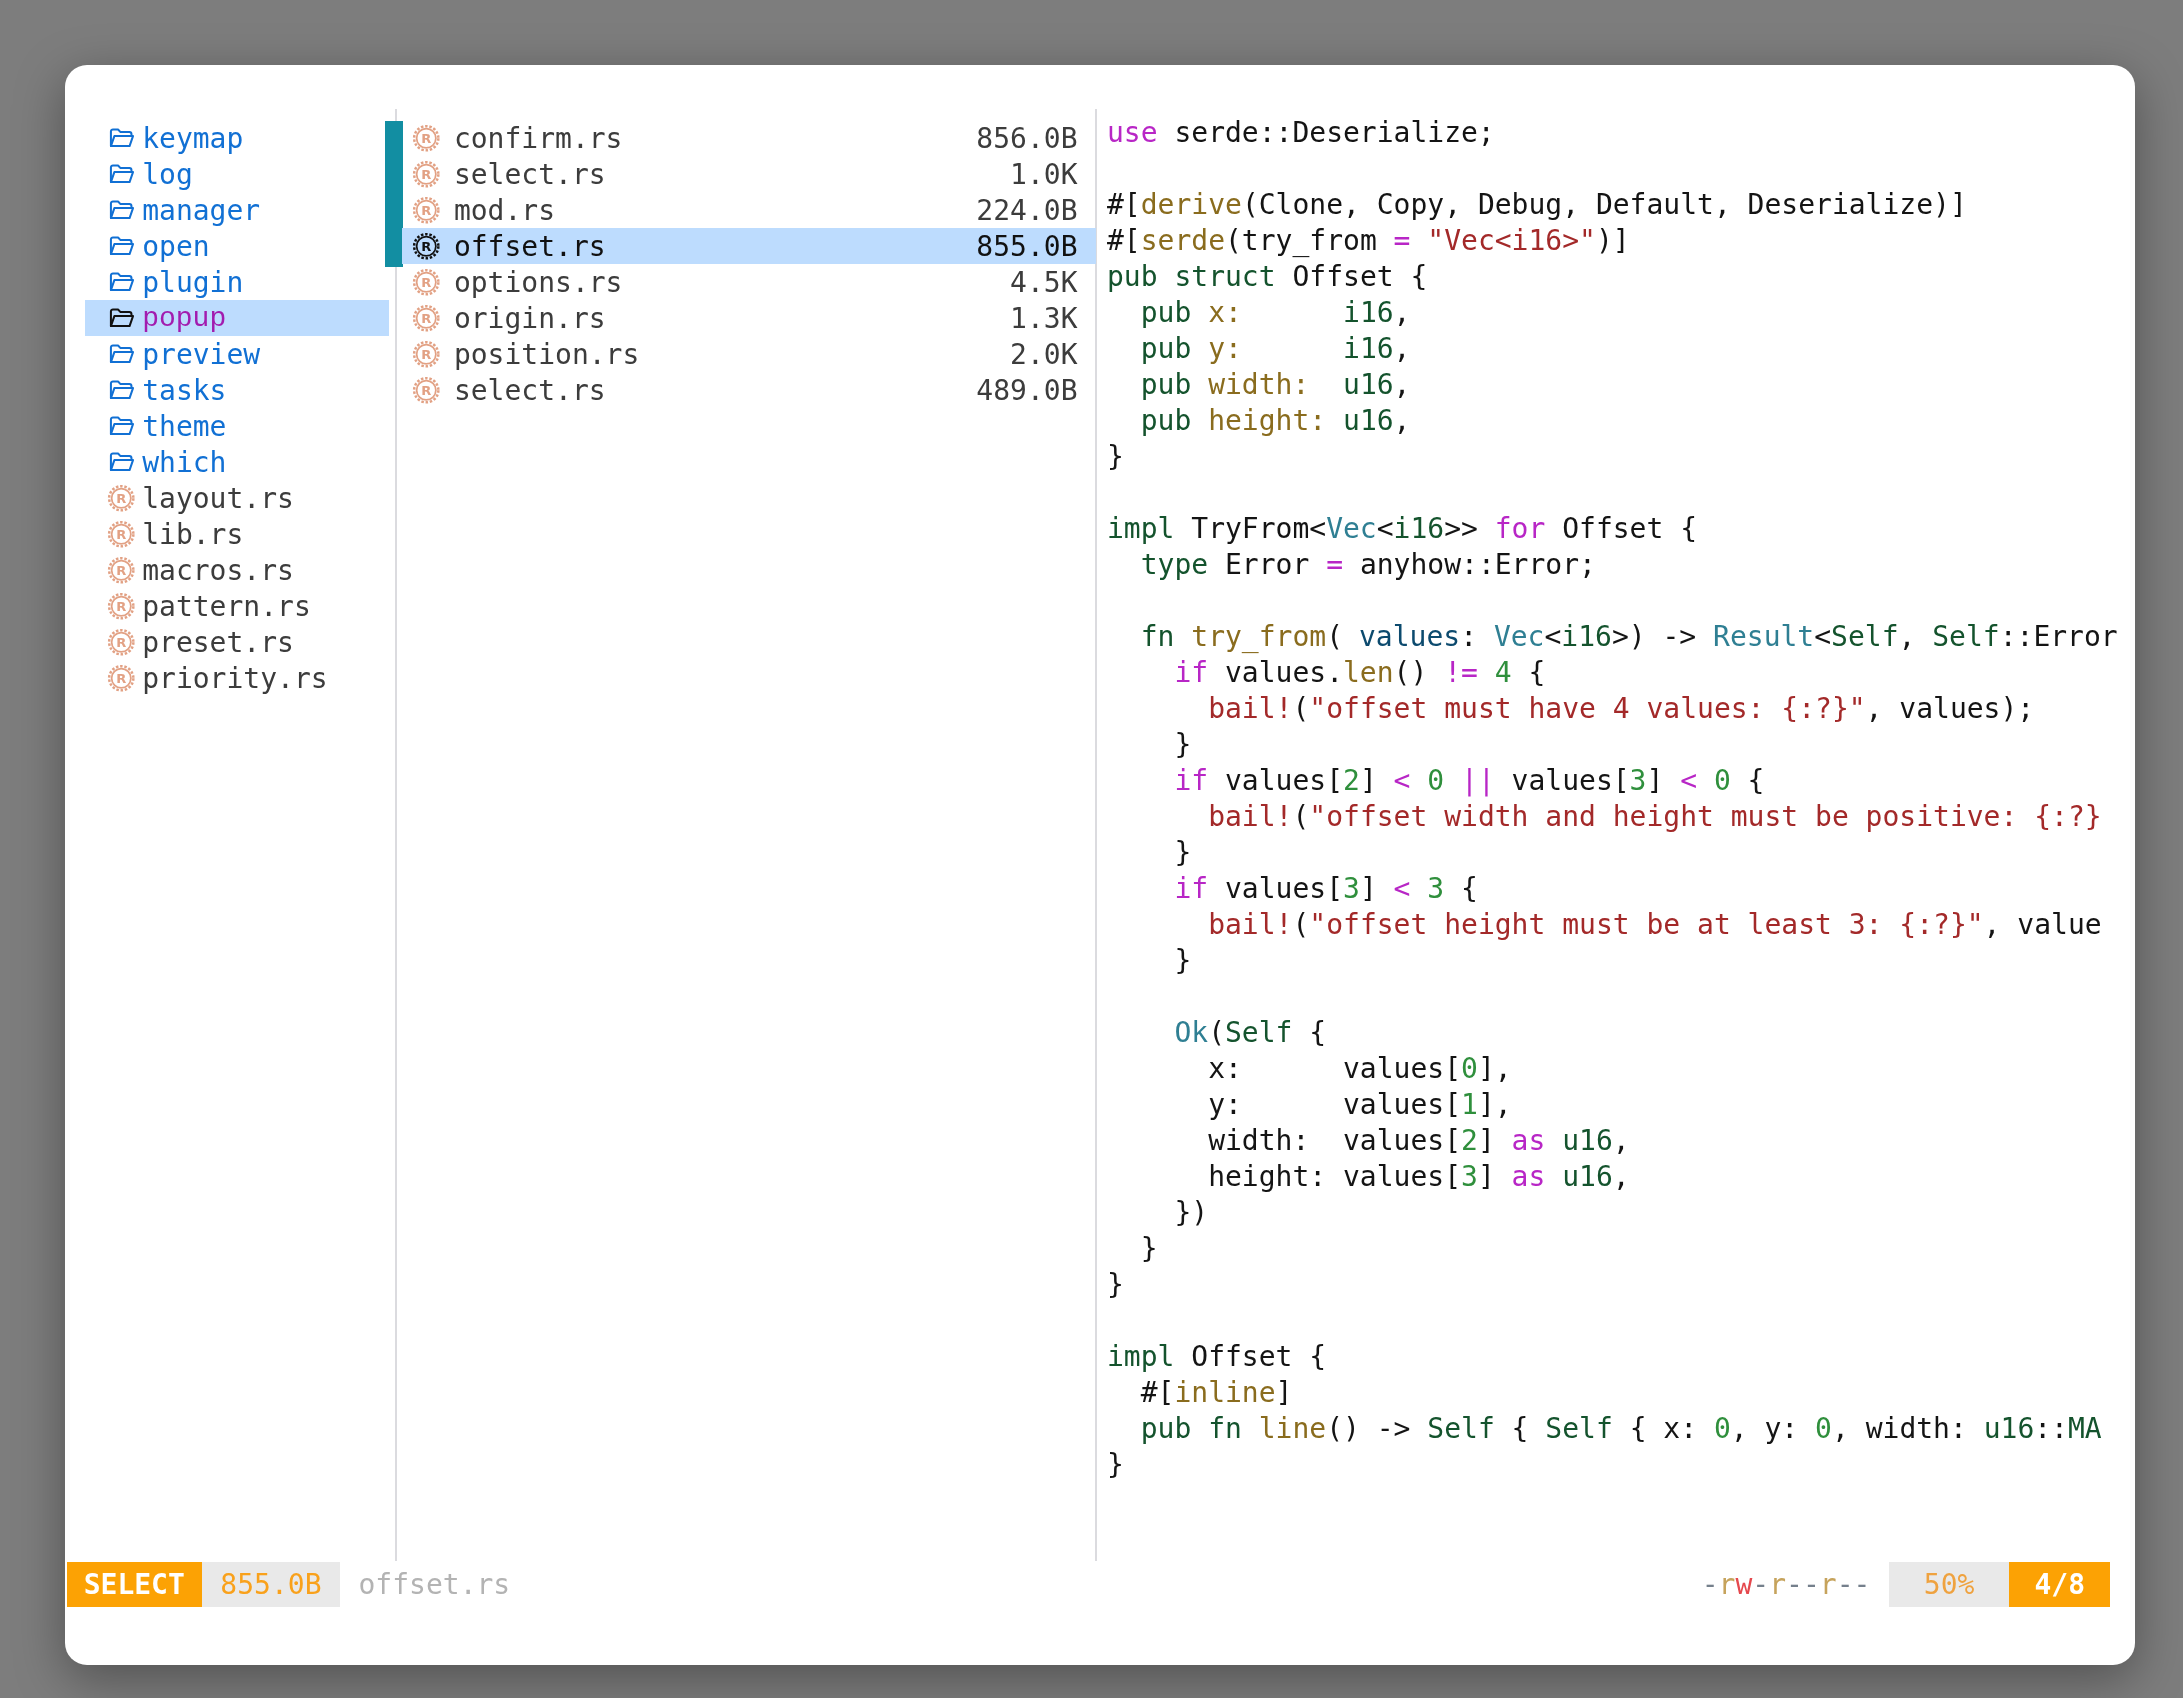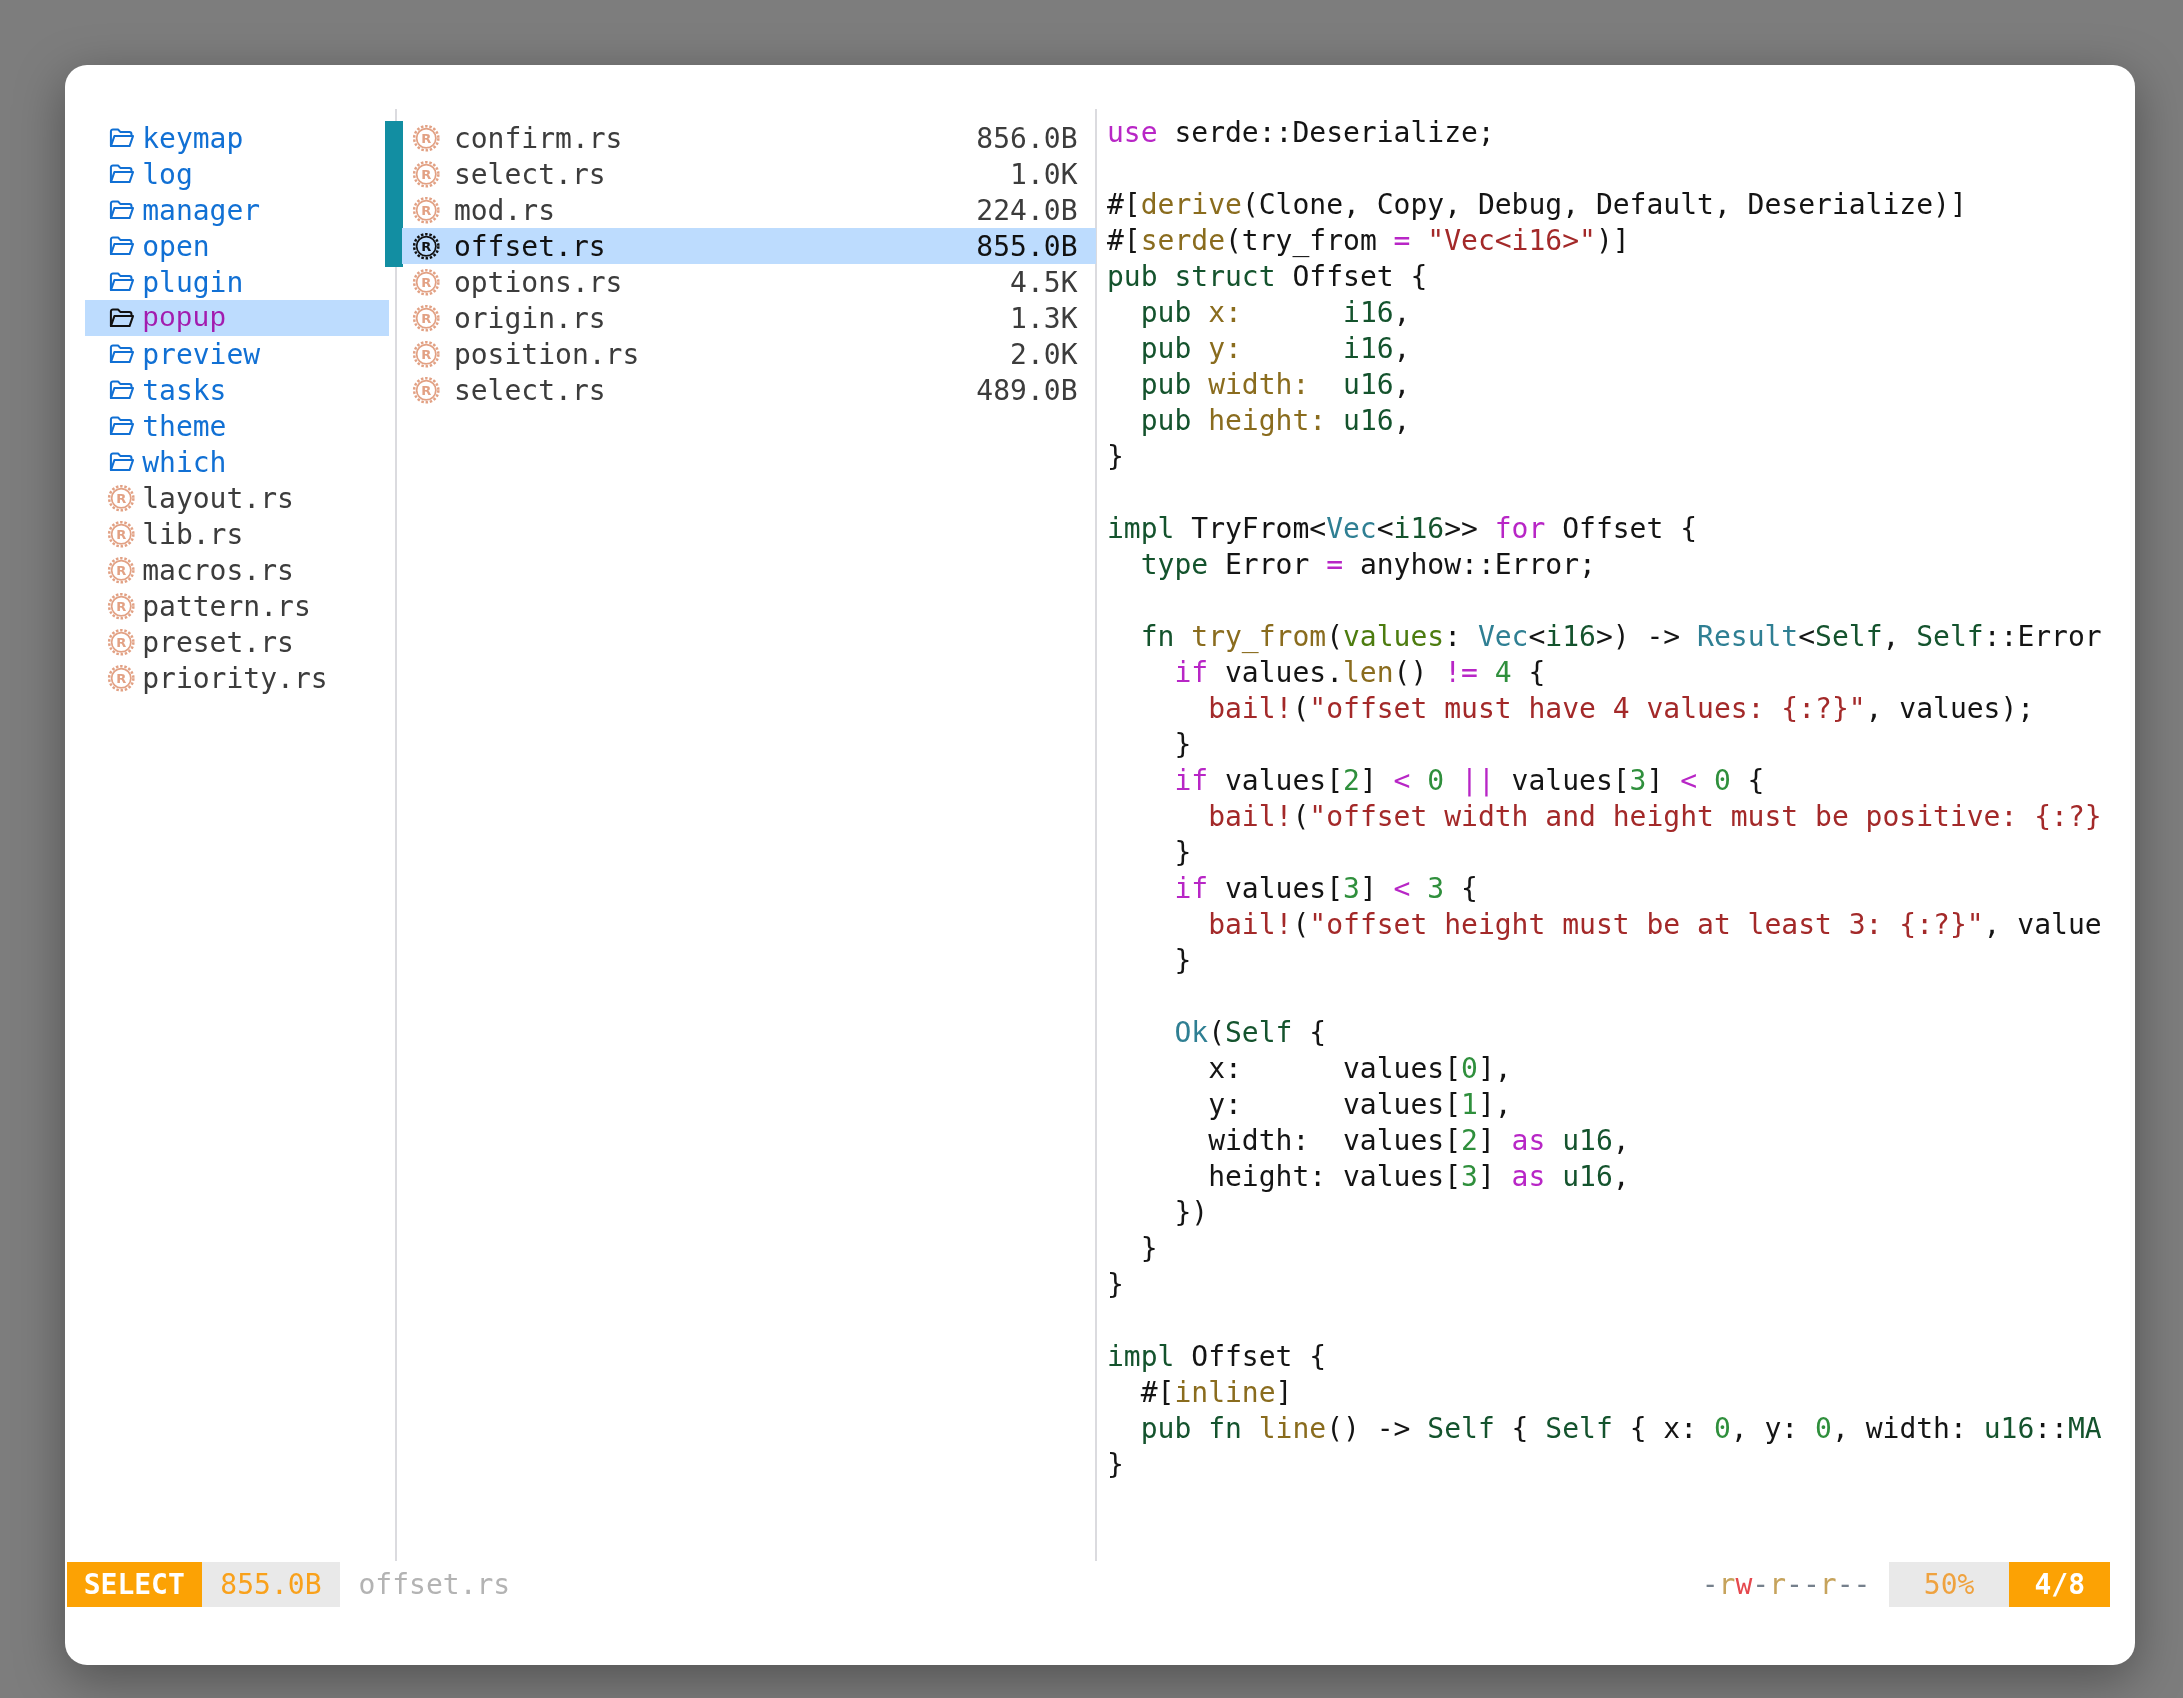--- a/index.html
+++ b/index.html
@@ -42,21 +42,21 @@
   
   .pane-code { position:absolute; left:1042px; top:50px; width:1027px; height:1506px; overflow:hidden; }
   .code-line { white-space:pre; height:36px; line-height:36px; }
   .tk-d { color:#141414; }
   .tk-k { color:#B826C6; }
   .tk-b { color:#14532d; }
   .tk-t { color:#2F7F93; }
   .tk-o { color:#8A6C1E;text-align:center; }
   .tk-g { color:#2F8F3C; }
   .tk-r { color:#A32929; }
-  .tk-n { color:#4d7c0f; }
+  .tk-n { color:#0c4a6e;margin-left:16px; }
 
   
   .statusbar { position:absolute; left:0; right:0; top:1497px; height:45px;
                display:flex; align-items:stretch; padding:0 25px 0 1.7px; }
   .seg { display:flex; align-items:center; }
   .mode-badge { background:#FCA204; color:#ffffff; font-weight:bold; padding:0 17px; }
   .size-seg   { background:#E9E9E9; color:#F9A11B; padding:0 18.5px; }
   .file-seg   { color:#B3B3B3; padding-left:18.5px; }
   .status-right { margin-left:auto; display:flex; align-items:stretch; }
   .perms { display:flex; align-items:center; margin-right:18.5px; }

